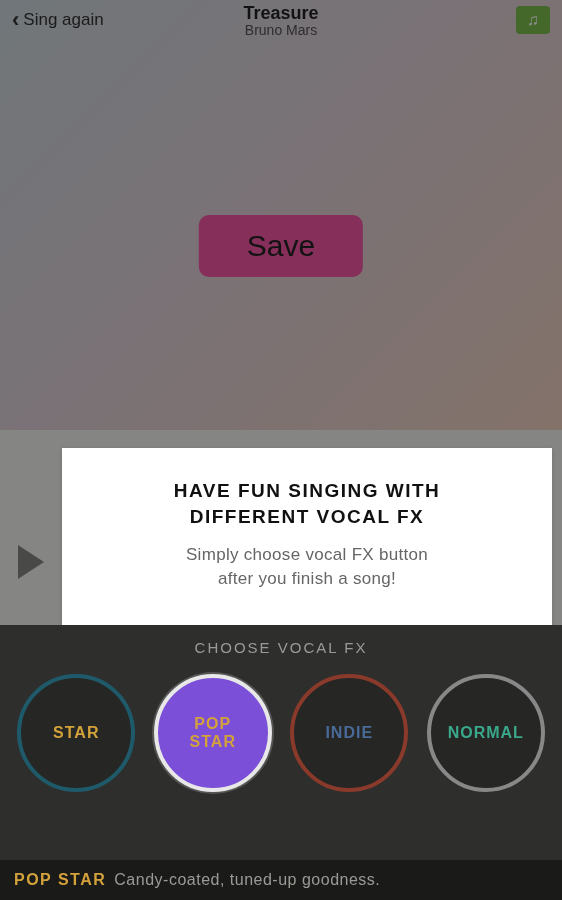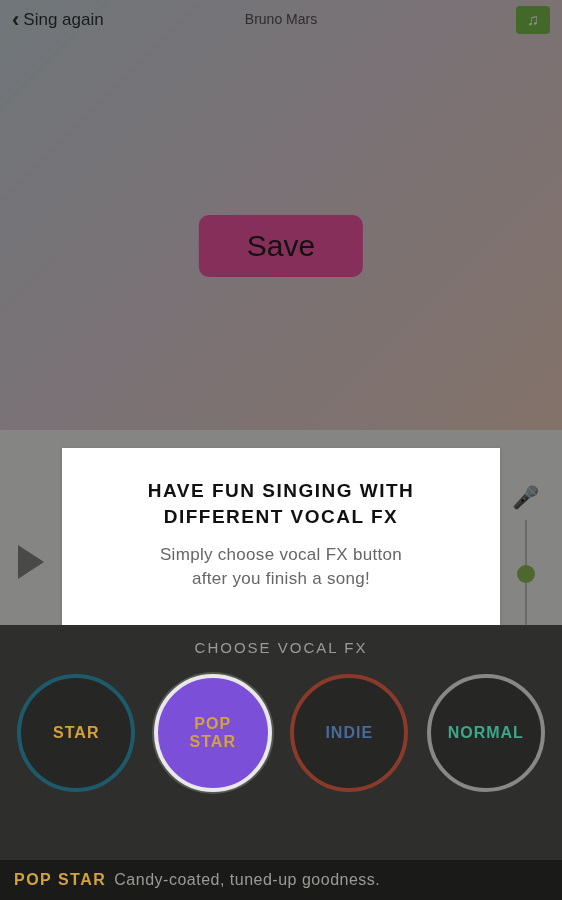--- a/index.html
+++ b/index.html
@@ -38,21 +38,21 @@
   .slider-track {
     position: absolute; top: 520px; right: 35px; width: 2px; height: 110px; background: #bbb;
   }
   .slider-thumb {
     position: absolute; top: 565px; right: 27px; width: 18px; height: 18px;
     background: #7fb548; border-radius: 50%;
   }
   .vline { position: absolute; top: 610px; left: 185px; width: 1px; height: 50px; background: #bbb; }
 
   .tooltip-card {
-    position: absolute; top: 448px; left: 62px; width: 438px;
+    position: absolute; top: 448px; left: 62px; width: 490px;
     background: #fff; padding: 30px 26px 40px; text-align: center;
     box-shadow: 0 1px 4px rgba(0,0,0,0.15);
   }
   .tooltip-title { font-size: 19px; font-weight: 600; letter-spacing: 1.5px; color: #111; line-height: 1.35; }
   .tooltip-body { font-size: 17px; color: #666; margin-top: 14px; line-height: 1.4; letter-spacing: 0.3px; }
 
   .fx-panel {
     position: absolute; bottom: 40px; left: 0; right: 0; height: 235px;
     background: #2e2e2c; padding-top: 14px;
   }
@@ -96,20 +96,21 @@
 <div class="screen">
 
   <div class="gradient-bg"></div>
 
   <div class="topbar">
     <div class="back">
       <span class="back-chevron">‹</span>
       <span>Sing again</span>
     </div>
     <div class="title-block">
+      <div class="song-title">Treasure</div>
       <div class="artist">Bruno Mars</div>
     </div>
     <div class="music-badge">♫</div>
   </div>
 
   <div class="save-btn">Save</div>
 
   <div class="mid-area"></div>
   <div class="play-icon"></div>
   <div class="mic">🎤</div>

